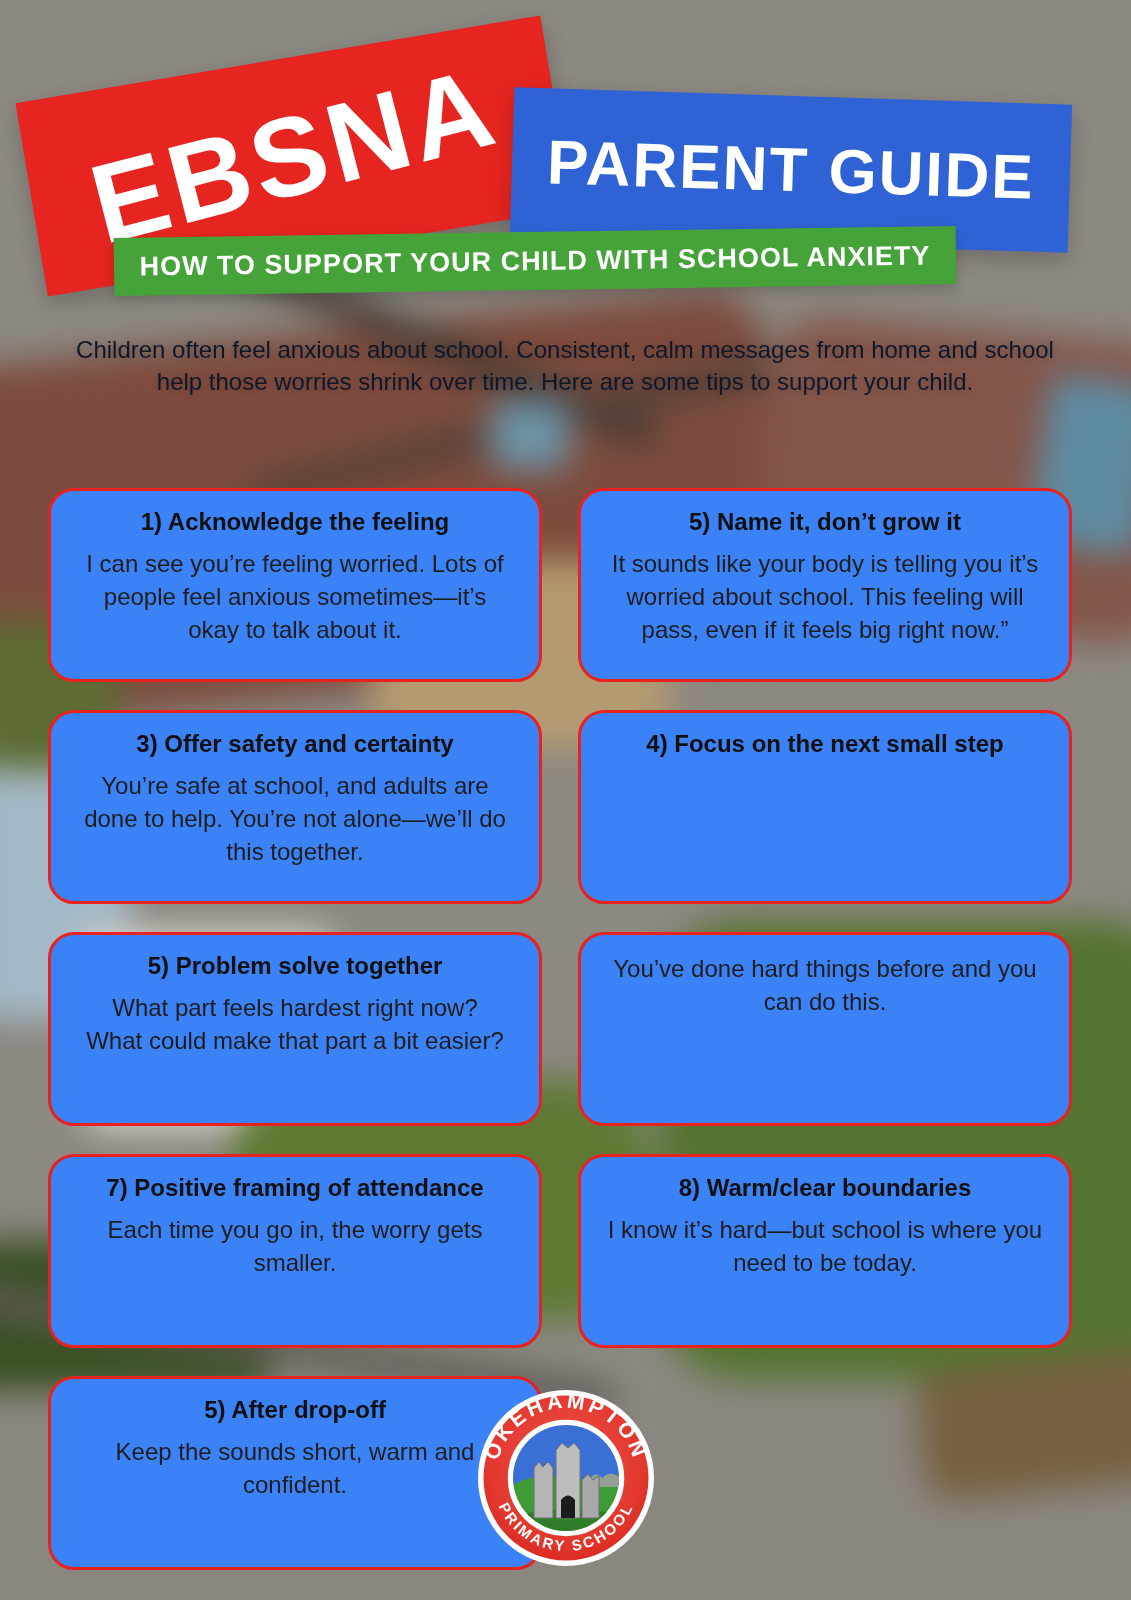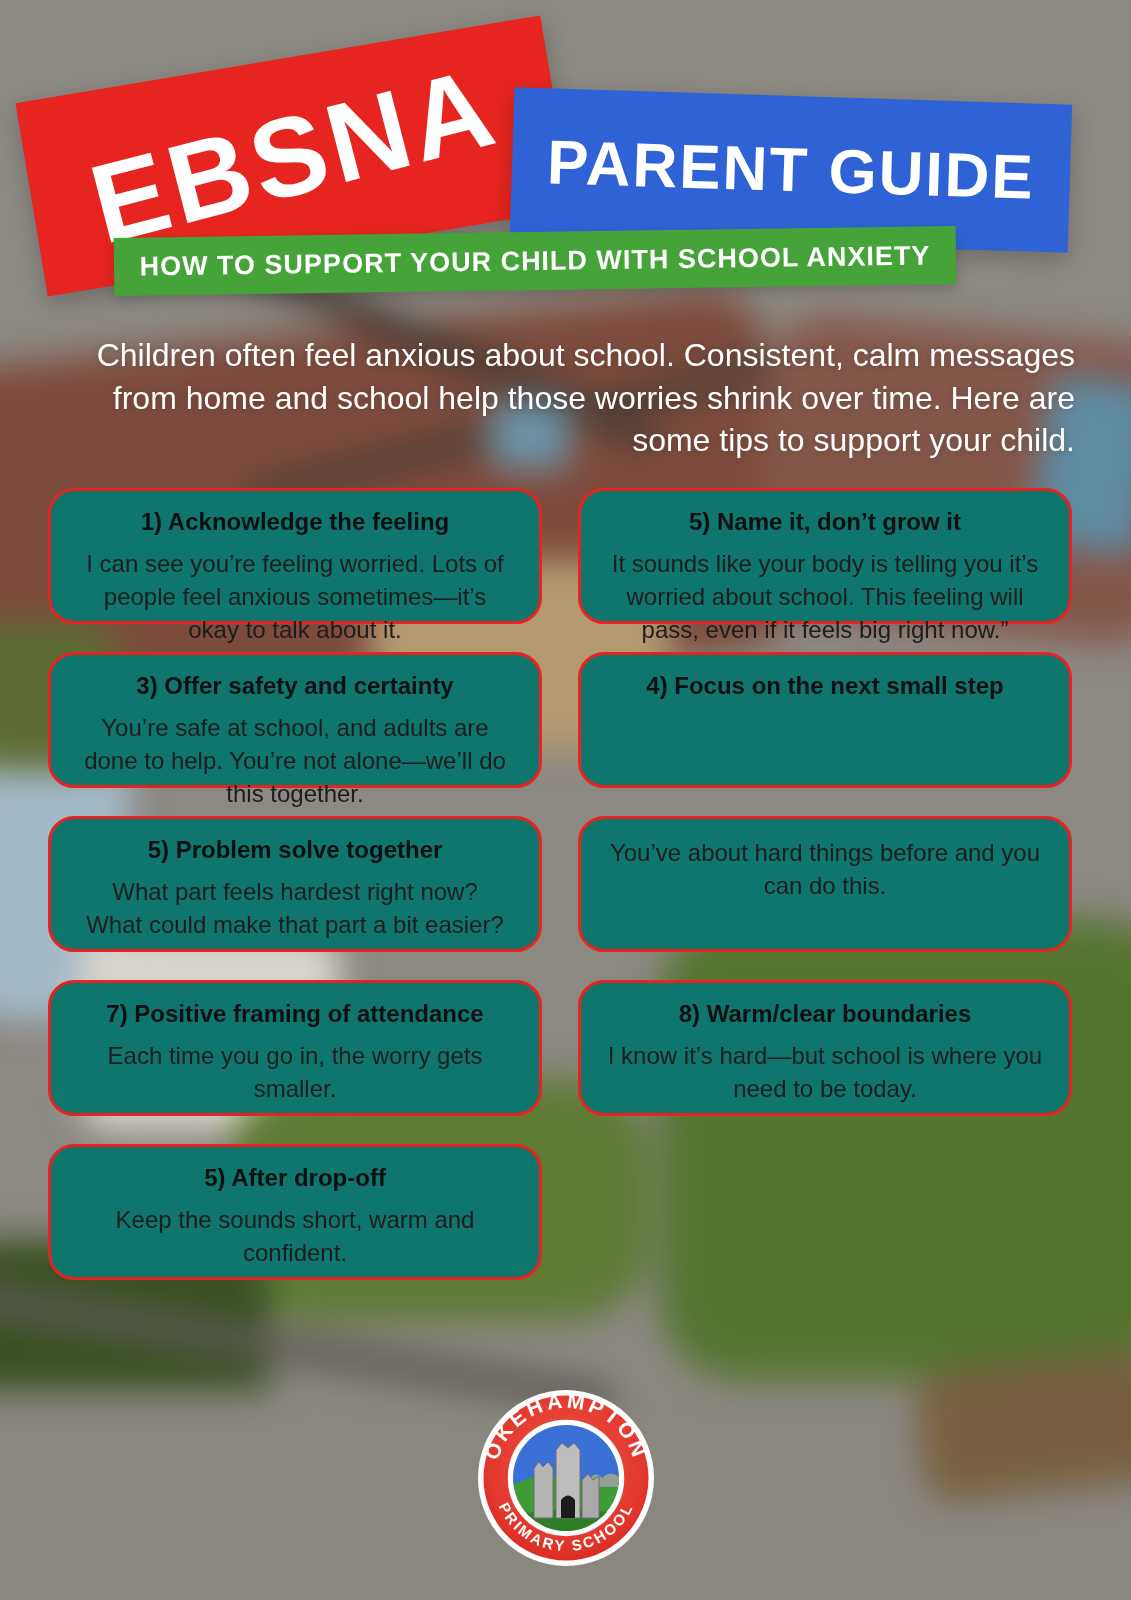--- a/index.html
+++ b/index.html
@@ -34,31 +34,31 @@
   .banner-red{left:28px;top:58px;width:532px;height:196px;background:#e62520;transform:rotate(-9.5deg);z-index:1;}
   .ebsna{font-size:112px;font-weight:bold;color:#fff;letter-spacing:4px;transform:rotate(-5deg);line-height:1;}
   .banner-blue{left:512px;top:96px;width:558px;height:148px;background:#2f63d5;transform:rotate(1.8deg);z-index:2;}
   .parent-guide{font-size:62px;font-weight:bold;color:#fff;letter-spacing:2px;white-space:nowrap;line-height:1;}
   .banner-green{left:114px;top:232px;width:842px;height:58px;background:#46a339;transform:rotate(-0.8deg);z-index:3;box-shadow:0 5px 14px rgba(0,0,0,.18);}
   .subtitle{font-size:27px;font-weight:bold;color:#fff;letter-spacing:1px;white-space:nowrap;line-height:1;}
 
   
   .intro{
     position:absolute;left:55px;top:334px;width:1020px;z-index:3;
-    text-align:right;color:#ffffff;font-size:32px;line-height:1.33;
+    text-align:center;color:#0f172a;font-size:24px;line-height:1.33;
     text-shadow:0 1px 6px rgba(0,0,0,.18);
   }
 
   
   .cards{
     position:absolute;left:48px;top:488px;z-index:3;
     display:grid;grid-template-columns:494px 494px;column-gap:36px;row-gap:28px;
   }
   .card{
-    height:136px;box-sizing:border-box;background:#0f766e;
+    height:194px;box-sizing:border-box;background:#3b82f6;
     border:3px solid #e8231f;border-radius:26px;
     padding:17px 26px 8px;text-align:center;
   }
   .card-title{font-size:24px;font-weight:bold;color:#101010;margin:0 0 10px;line-height:1.2;}
   .card-body{font-size:24px;color:#1d1d1d;line-height:1.38;white-space:pre-line;}
 
   
   .logo{position:absolute;left:476px;top:1388px;width:180px;height:180px;z-index:3;}
   .logo svg{display:block;}
   .badge-text{font-family:"Liberation Sans","DejaVu Sans",sans-serif;font-weight:bold;fill:#ffffff;}
@@ -115,21 +115,21 @@
     </div>
     <div class="card">
       <div class="card-title">4) Focus on the next small step</div>
     </div>
     <div class="card">
       <div class="card-title">5) Problem solve together</div>
       <div class="card-body">What part feels hardest right now?
 What could make that part a bit easier?</div>
     </div>
     <div class="card">
-      <div class="card-body">You’ve about hard things before and you can do this.</div>
+      <div class="card-body">You’ve done hard things before and you can do this.</div>
     </div>
     <div class="card">
       <div class="card-title">7) Positive framing of attendance</div>
       <div class="card-body">Each time you go in, the worry gets smaller.</div>
     </div>
     <div class="card">
       <div class="card-title">8) Warm/clear boundaries</div>
       <div class="card-body">I know it’s hard—but school is where you need to be today.</div>
     </div>
     <div class="card">

